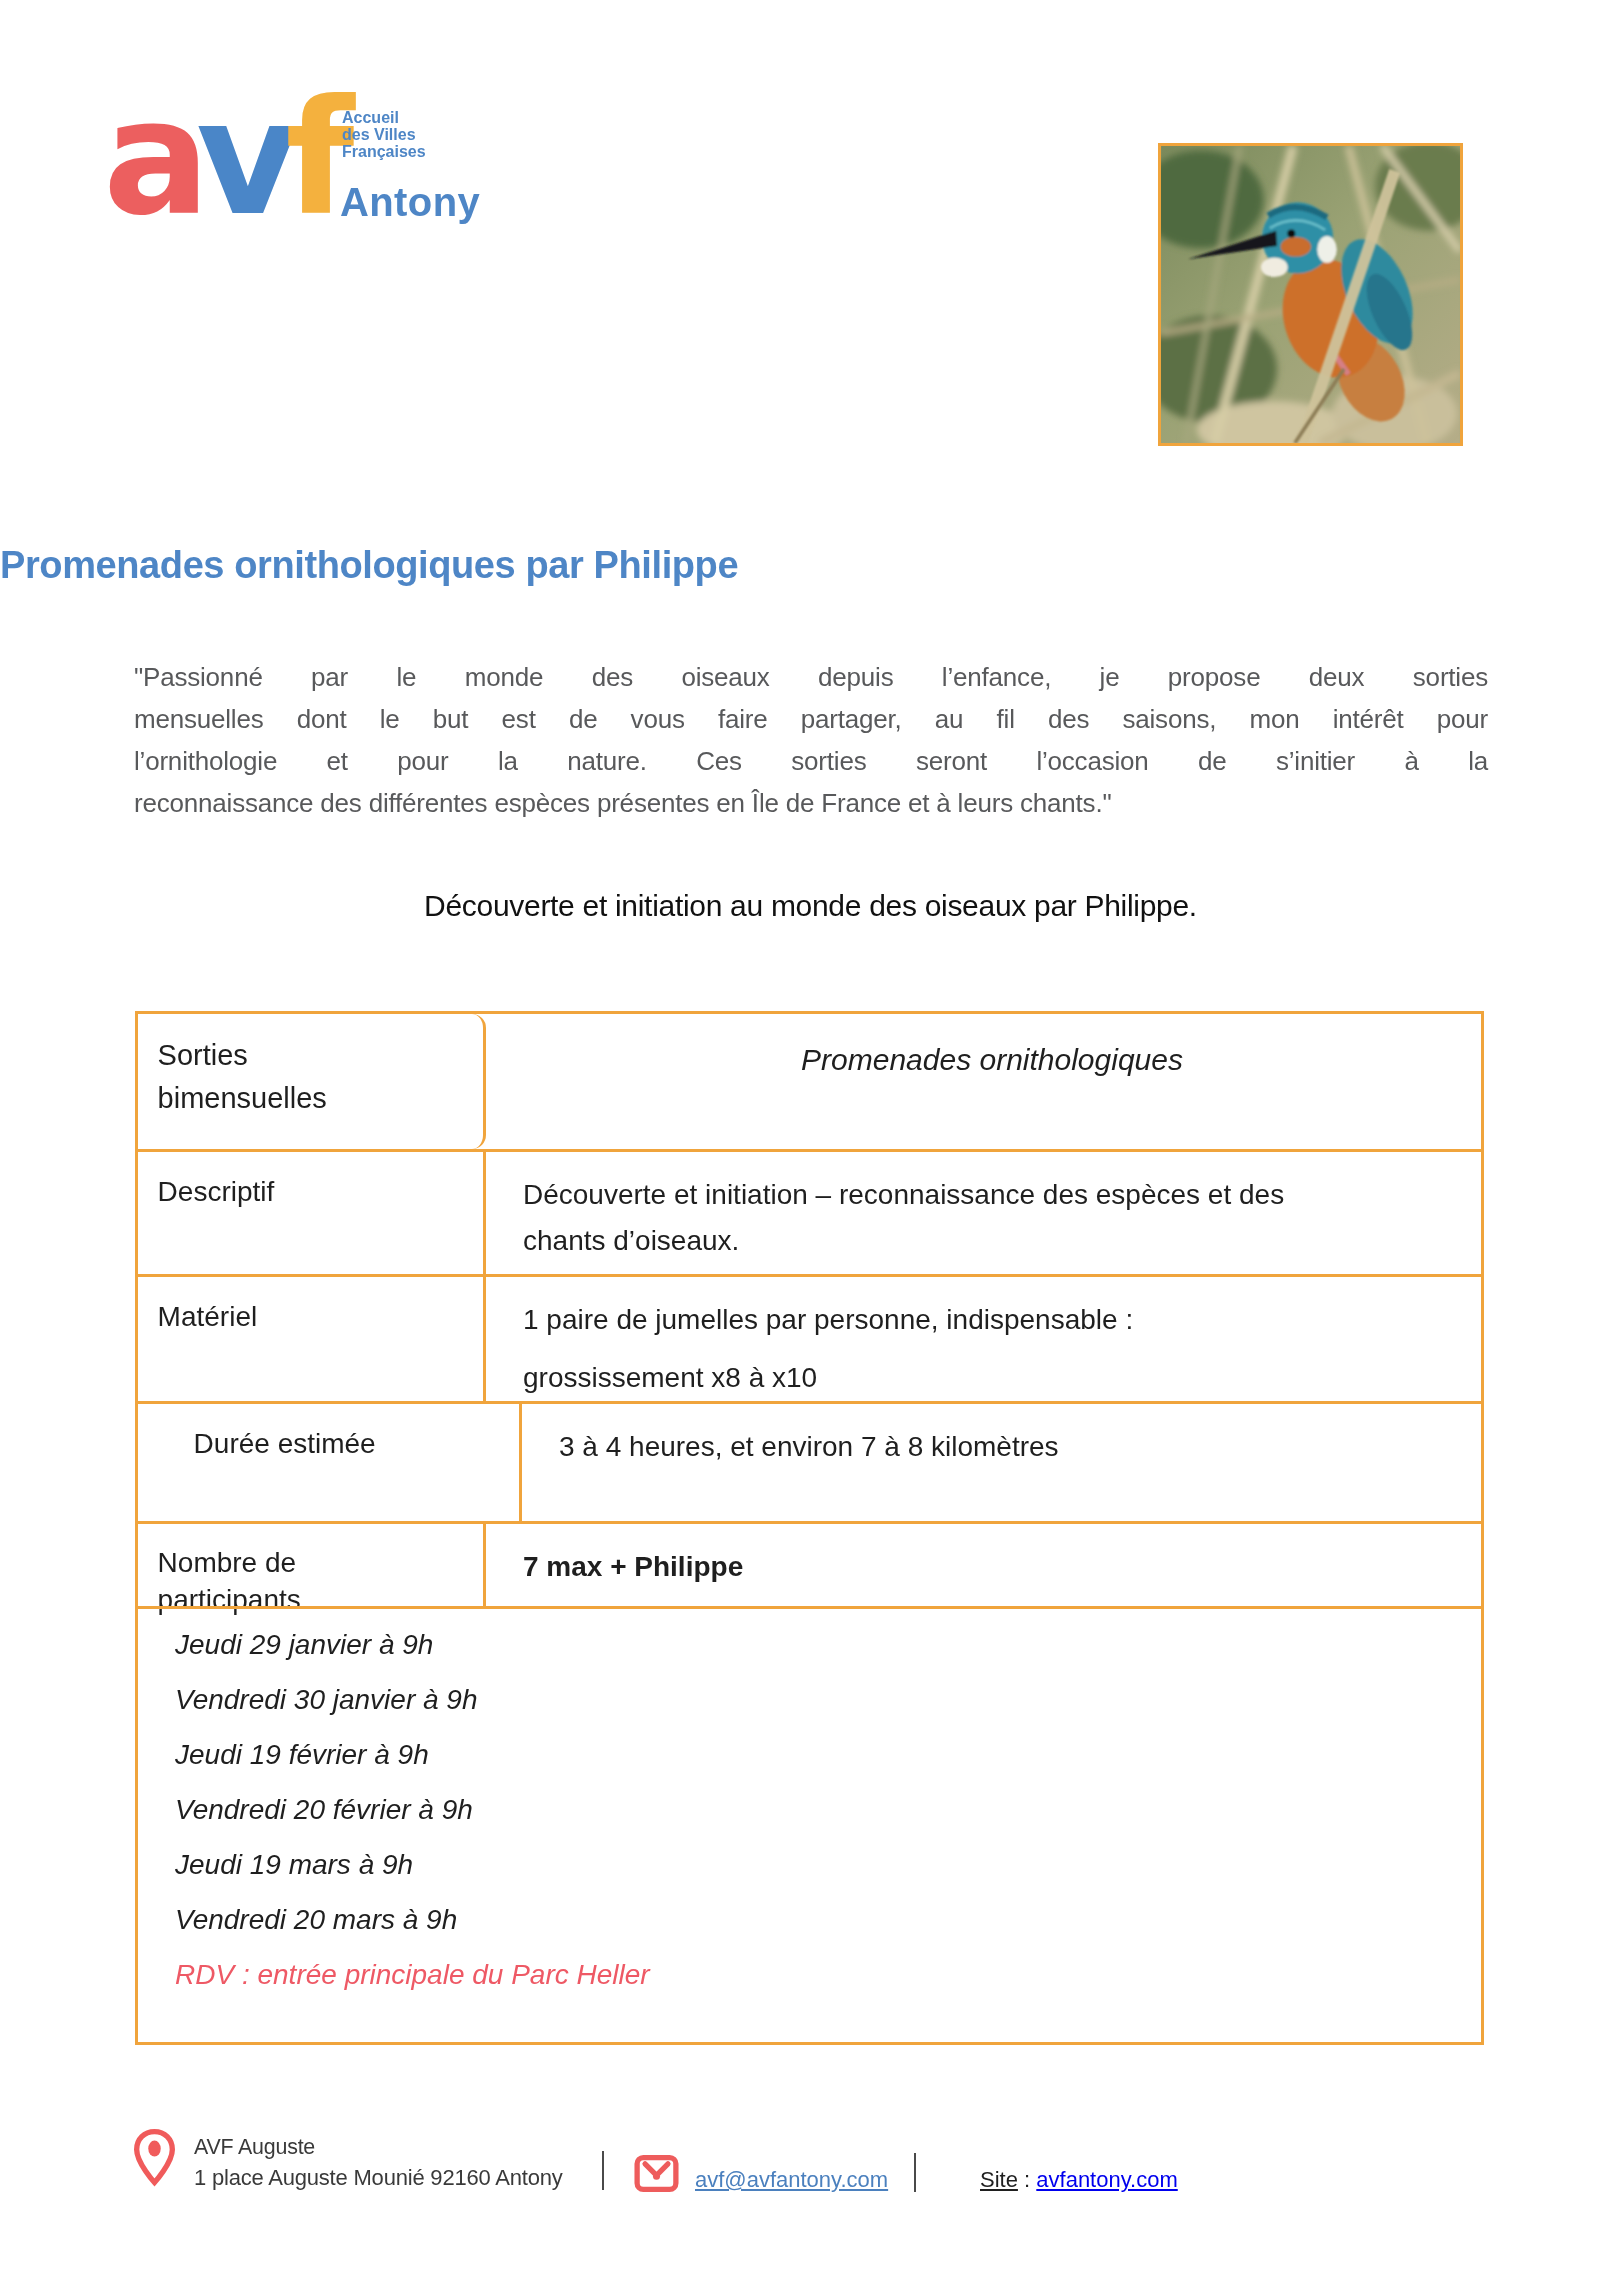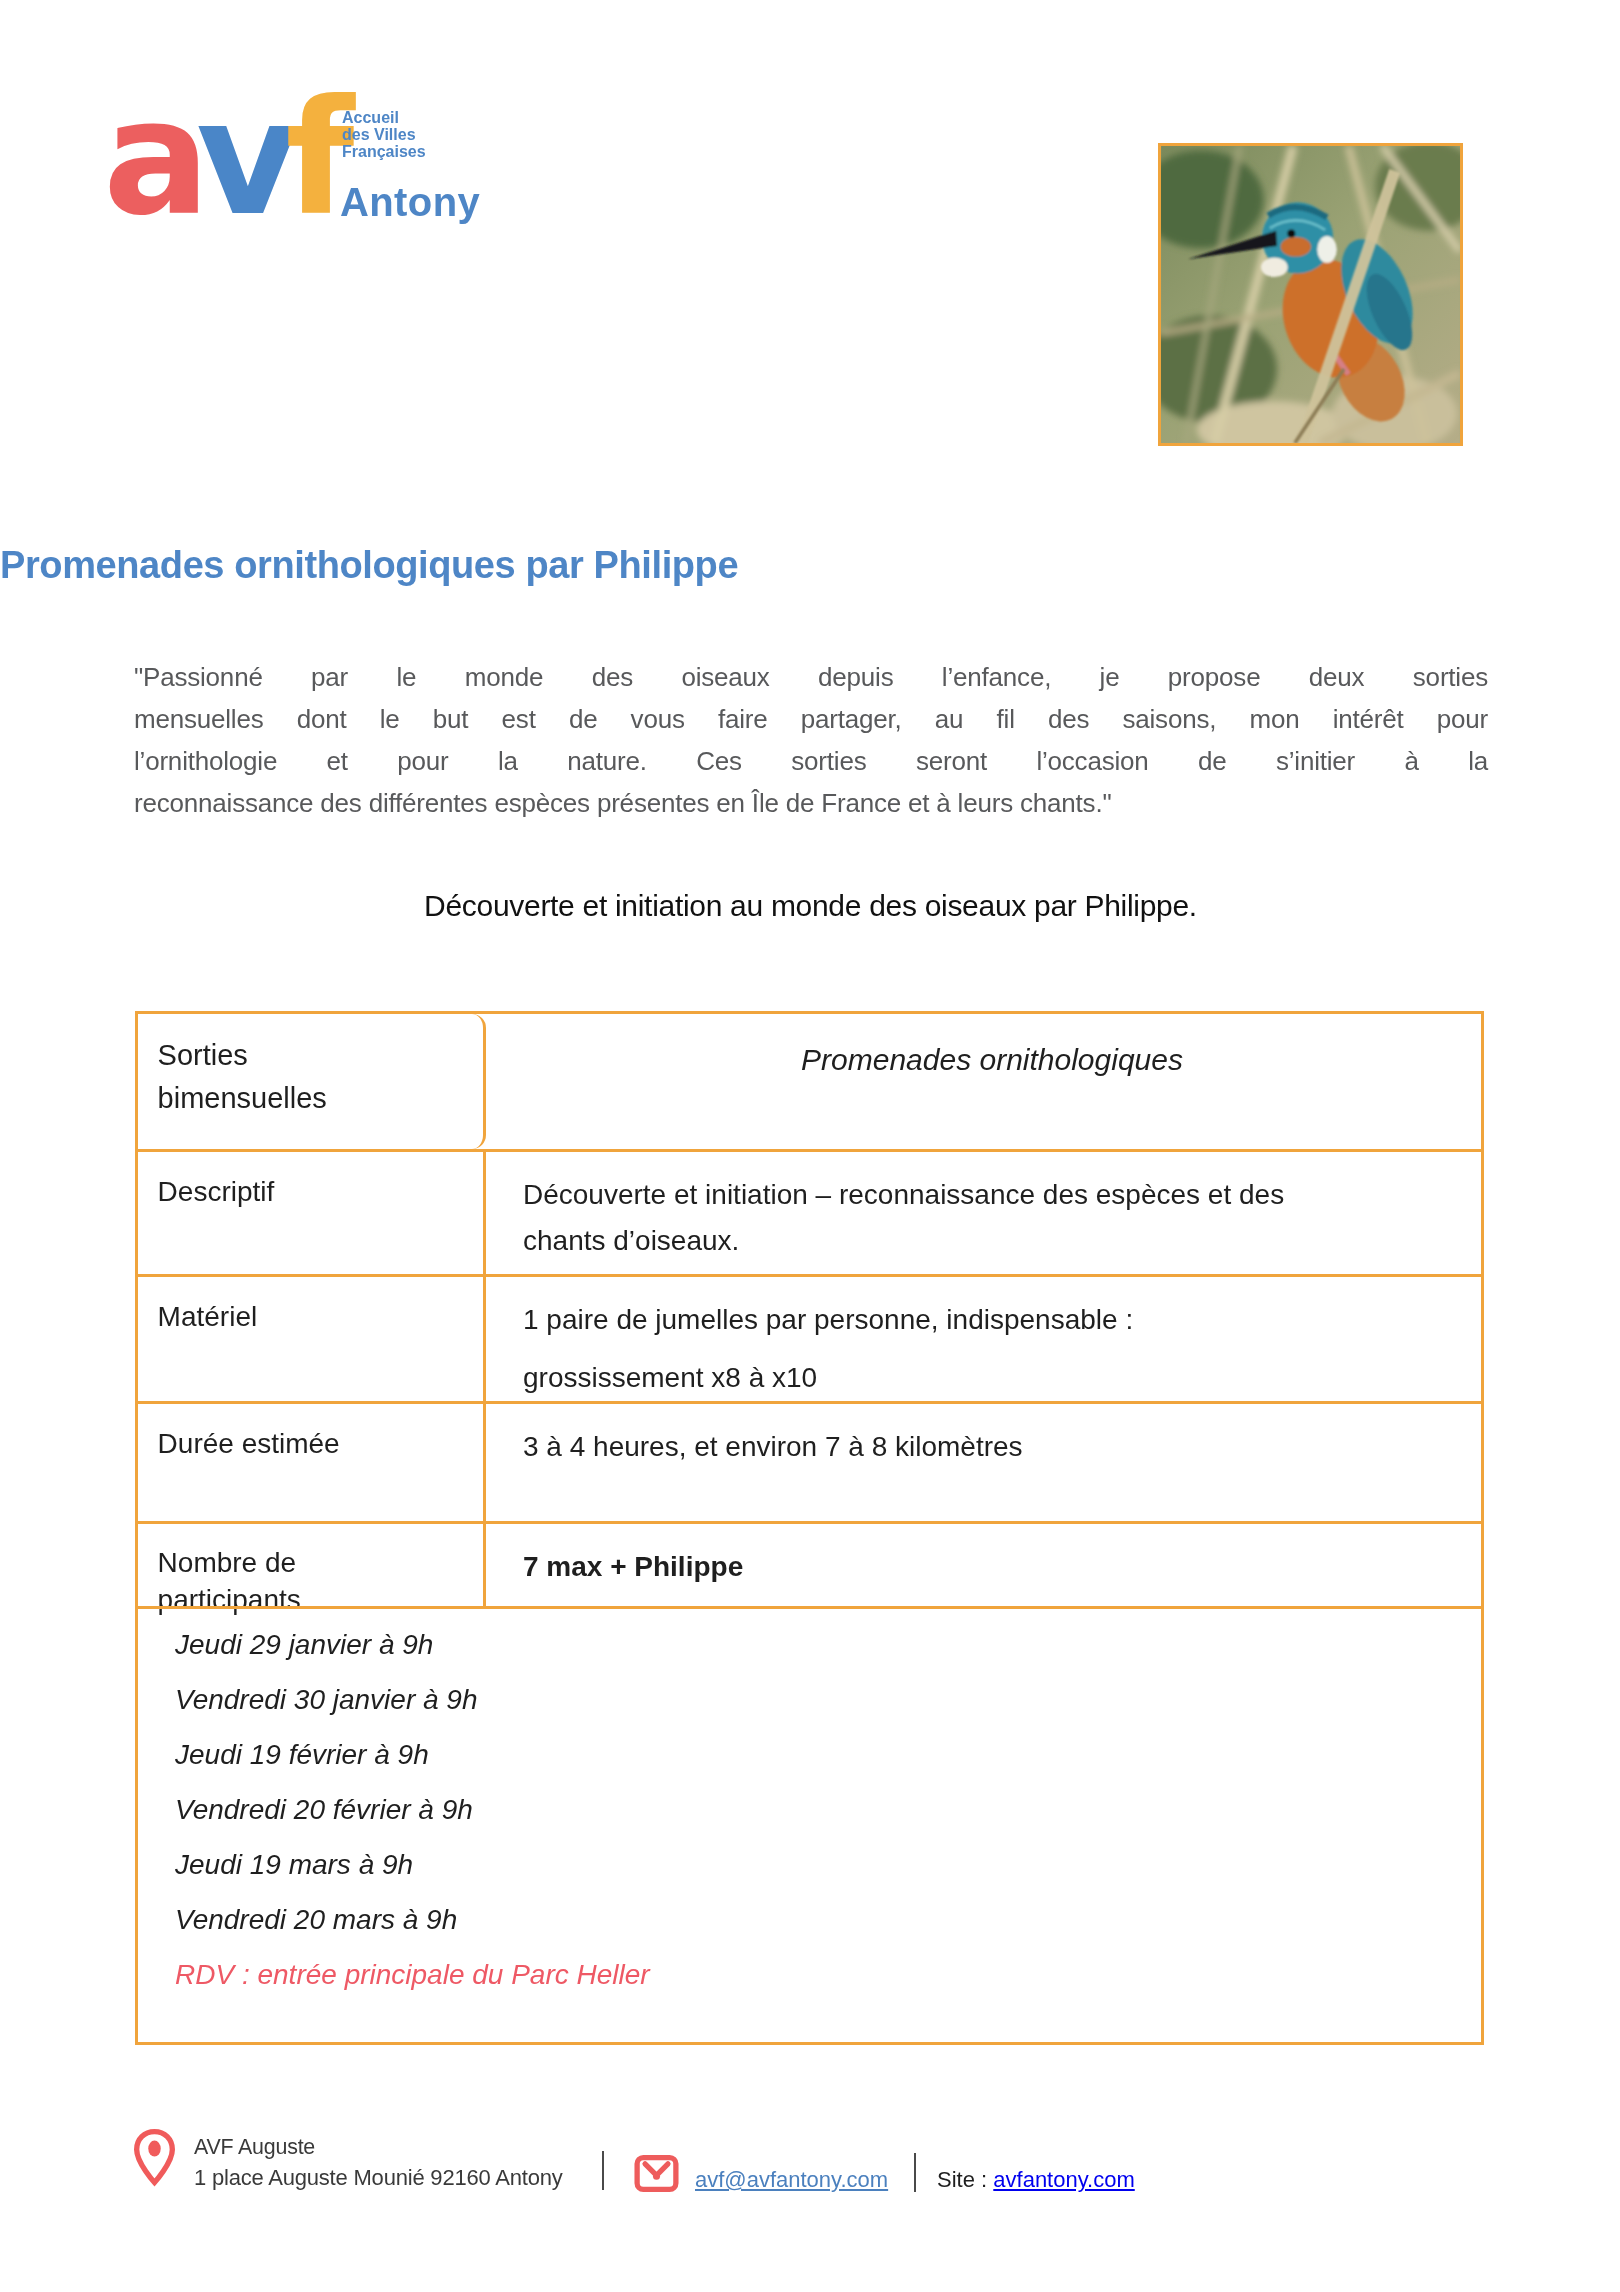--- a/index.html
+++ b/index.html
@@ -25,40 +25,40 @@
   .doc-subtitle{left:0;top:889px;width:1621px;text-align:center;font-size:30px;font-weight:500;color:#111;letter-spacing:-0.3px;}
 
   
   .tbl{left:135px;top:1011px;width:1349px;height:1034px;border:3.6px solid #F0A43C;box-sizing:border-box;
        display:flex;flex-direction:column;background:#fff;}
   .trow{display:flex;box-sizing:border-box;}
   .trow + .trow{border-top:3.6px solid #F0A43C;}
   .tcell{box-sizing:border-box;}
   .c1{width:348px;border-right:3.6px solid #F0A43C;padding:19.6px 16px 0 19.6px;font-size:28px;line-height:39px;}
   .c2{flex:1;padding:19.6px 27px 0 37px;font-size:28px;line-height:46px;}
-  .r1{height:135px;}.r2{height:125px;}.r3{height:127px;}.r4{height:120px;}.r5{height:85px;}.r6{height:405px;}
+  .r1{height:135px;}.r2{height:125px;}.r3{height:127px;}.r4{height:120px;padding-left:36px;}.r5{height:85px;}.r6{height:405px;}
   .hdr-label{font-size:29px;line-height:43px;border-radius:14px;}
   .hdr-value{font-style:italic;font-size:30px;text-align:center;padding-top:23px;margin-left:7px;}
   .materiel-line2{margin-top:12.5px;}
   .bold{font-weight:bold;}
   .dates{font-style:italic;line-height:55px;padding-top:8px;}
   .rdv{color:#EE5965;}
 
   
   .foot-org{left:194px;top:2135px;font-size:21.4px;color:#3a3a3a;letter-spacing:-0.2px;}
   .foot-address{left:194px;top:2165px;font-size:22px;color:#3a3a3a;letter-spacing:-0.2px;}
   .vdiv{width:1.8px;height:39px;background:#4a4a4a;}
   .vdiv1{left:602px;top:2151px;}
   .vdiv2{left:914px;top:2153px;}
   .pin-icon{left:134px;top:2128px;}
   .mail-icon{left:634px;top:2155px;}
   .foot-links{left:695px;top:2167px;font-size:22px;color:#3a3a3a;}
   .foot-links a{color:#4B80BE;text-decoration:underline;}
   .site-wrap{position:absolute;left:937px;top:2167px;font-size:22px;color:#1f1f1f;}
-  .site-label{color:#1f1f1f;}
+  .site-label{text-decoration:underline;color:#1f1f1f;margin-left:43px;}
 </style>
 </head>
 <body>
 
 <div class="page">
 
   <div class="abs logo-letters">
     <span style="color:#EC5F5F">a</span><span style="color:#4A86C8">v</span><span style="color:#F4B13E">f</span>
   </div>
   <div class="abs logo-tagline">

